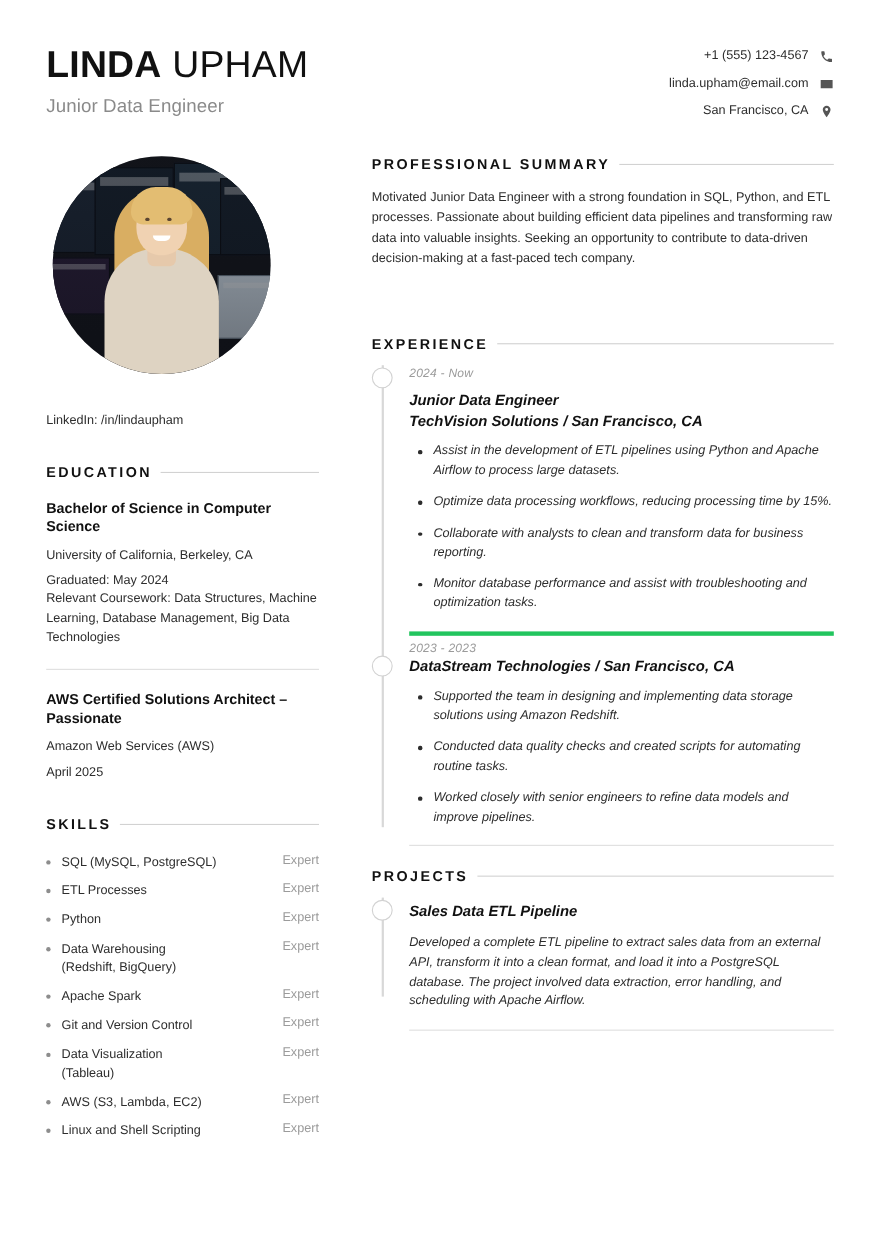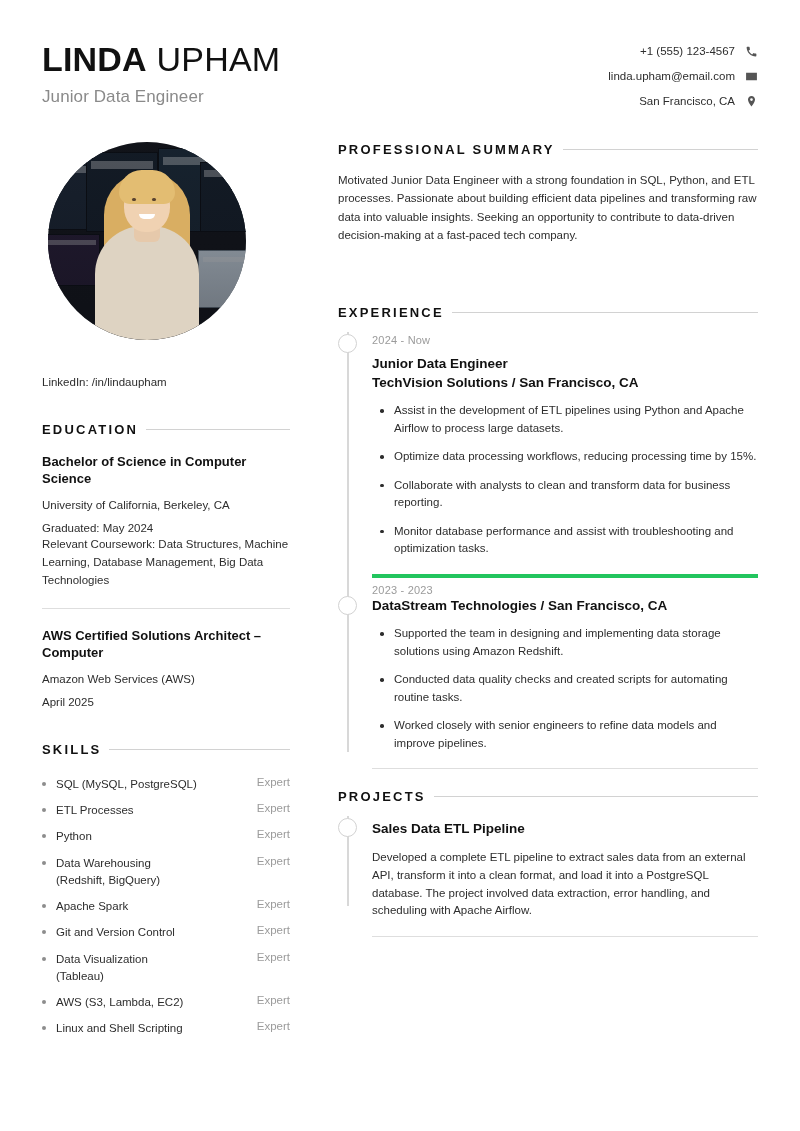--- a/index.html
+++ b/index.html
@@ -74,21 +74,21 @@
   .skill-left { display: flex; align-items: flex-start; gap: 10px; }
   .skill-dot { width: 4px; height: 4px; border-radius: 50%; background: #8d8d8d; margin-top: 6px; flex: 0 0 4px; }
   .skill-name { font-size: 11.5px; color: #2d2d2d; line-height: 1.5; }
   .skill-level { font-size: 11.5px; color: #9b9b9b; white-space: nowrap; }
 
   
   .sec-right + .sec-right { margin-top: 28px; }
   .tl { position: relative; padding-left: 34px; }
   .tl::before { content: ""; position: absolute; left: 9px; top: 12px; bottom: 0; width: 1.5px; background: #d8d8d8; }
   .tl.last::before { bottom: 14px; }
-  .tl-item { position: relative; padding-top: 14px; }
+  .tl-item { position: relative; padding-top: 14px; font-style: italic; }
   .tl-item + .tl-item { margin-top: 16px; border-top: 4px solid #22c55e; padding-top: 6px; }
   .tl-dot { position: absolute; left: -34px; top: 14px; width: 19px; height: 19px; border-radius: 50%; border: 1.5px solid #d2d2d2; background: #ffffff; }
   .tl-item.offset .tl-dot { top: 18px; }
   .tl-date { font-size: 11px; color: #9b9b9b; letter-spacing: 0.2px; }
   .tl-role { margin-top: 9px; font-size: 13.5px; font-weight: 700; color: #111111; line-height: 1.35; }
   .tl-org { font-size: 13.5px; font-weight: 700; color: #111111; line-height: 1.45; }
   .tl-title { margin-top: 2px; font-size: 13.5px; font-weight: 700; color: #111111; line-height: 1.4; }
   .bullets { margin-top: 10px; list-style: none; }
   .bullets li { position: relative; padding-left: 22px; margin-bottom: 11px; font-size: 11.5px; line-height: 1.52; color: #2d2d2d; }
   .bullets li:last-child { margin-bottom: 0; }
@@ -170,21 +170,21 @@
         </div>
 
         <div class="edu-item">
           <div class="edu-degree">Bachelor of Science in Computer Science</div>
           <div class="edu-school">University of California, Berkeley, CA</div>
           <div class="edu-date">Graduated: May 2024</div>
           <div class="edu-extra">Relevant Coursework: Data Structures, Machine Learning, Database Management, Big Data Technologies</div>
         </div>
 
         <div class="edu-item">
-          <div class="edu-degree">AWS Certified Solutions Architect – Computer</div>
+          <div class="edu-degree">AWS Certified Solutions Architect – Passionate</div>
           <div class="edu-school">Amazon Web Services (AWS)</div>
           <div class="edu-date">April 2025</div>
         </div>
       </div>
 
       <div class="sec-left" style="margin-top:34px">
         <div class="sec-head">
           <div class="t">SKILLS</div>
           <div class="rule"></div>
         </div>

